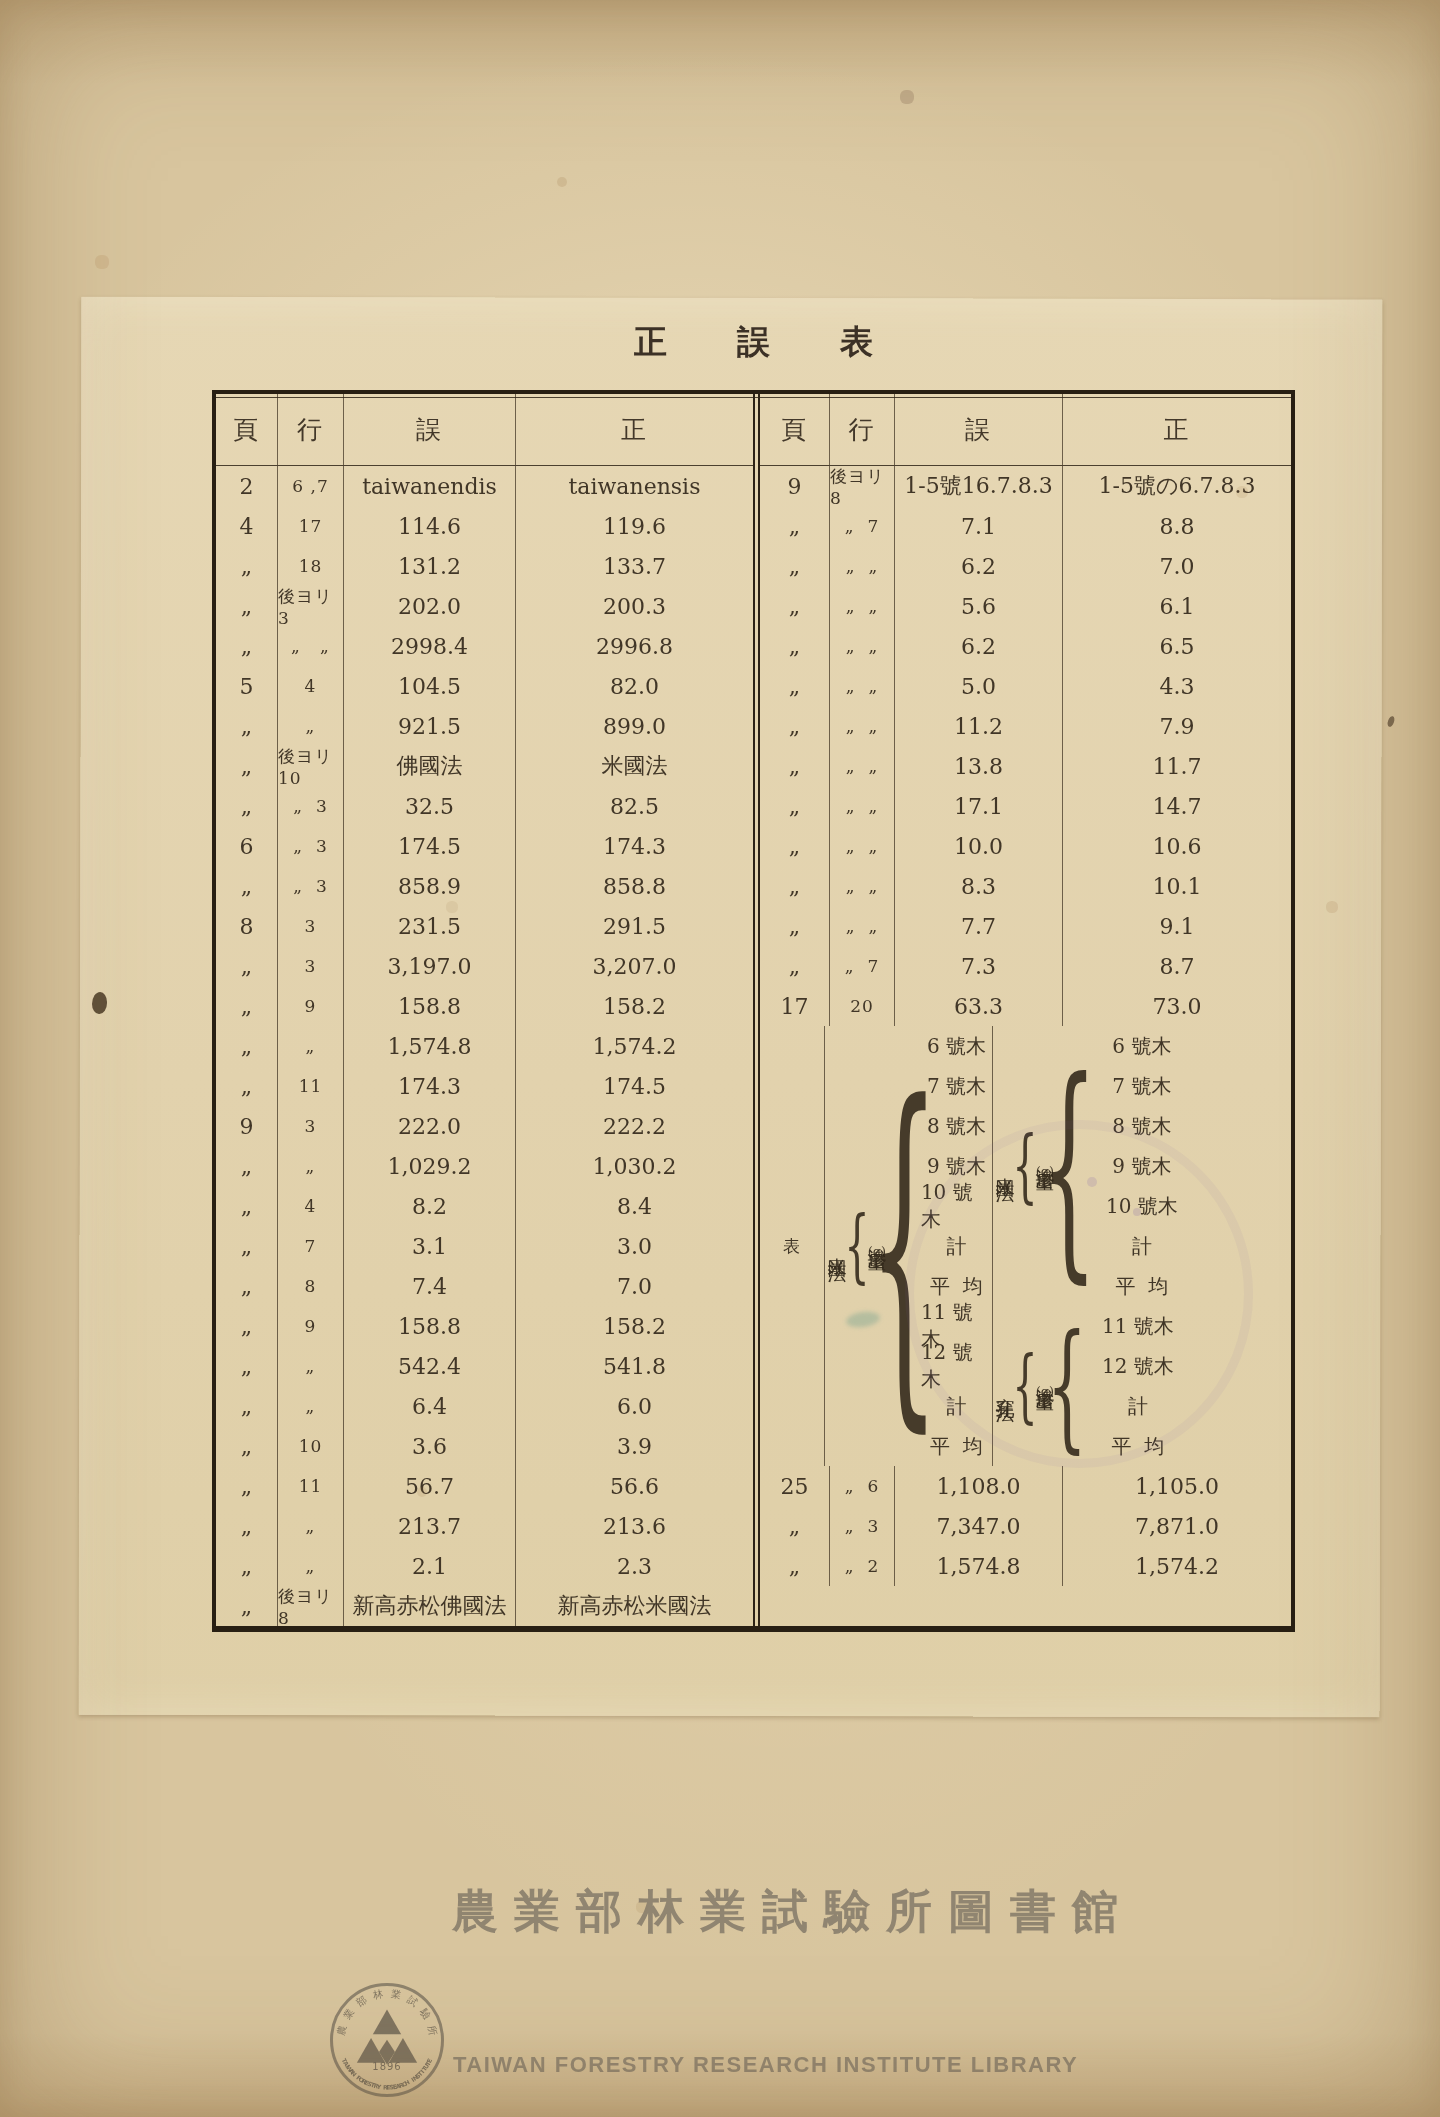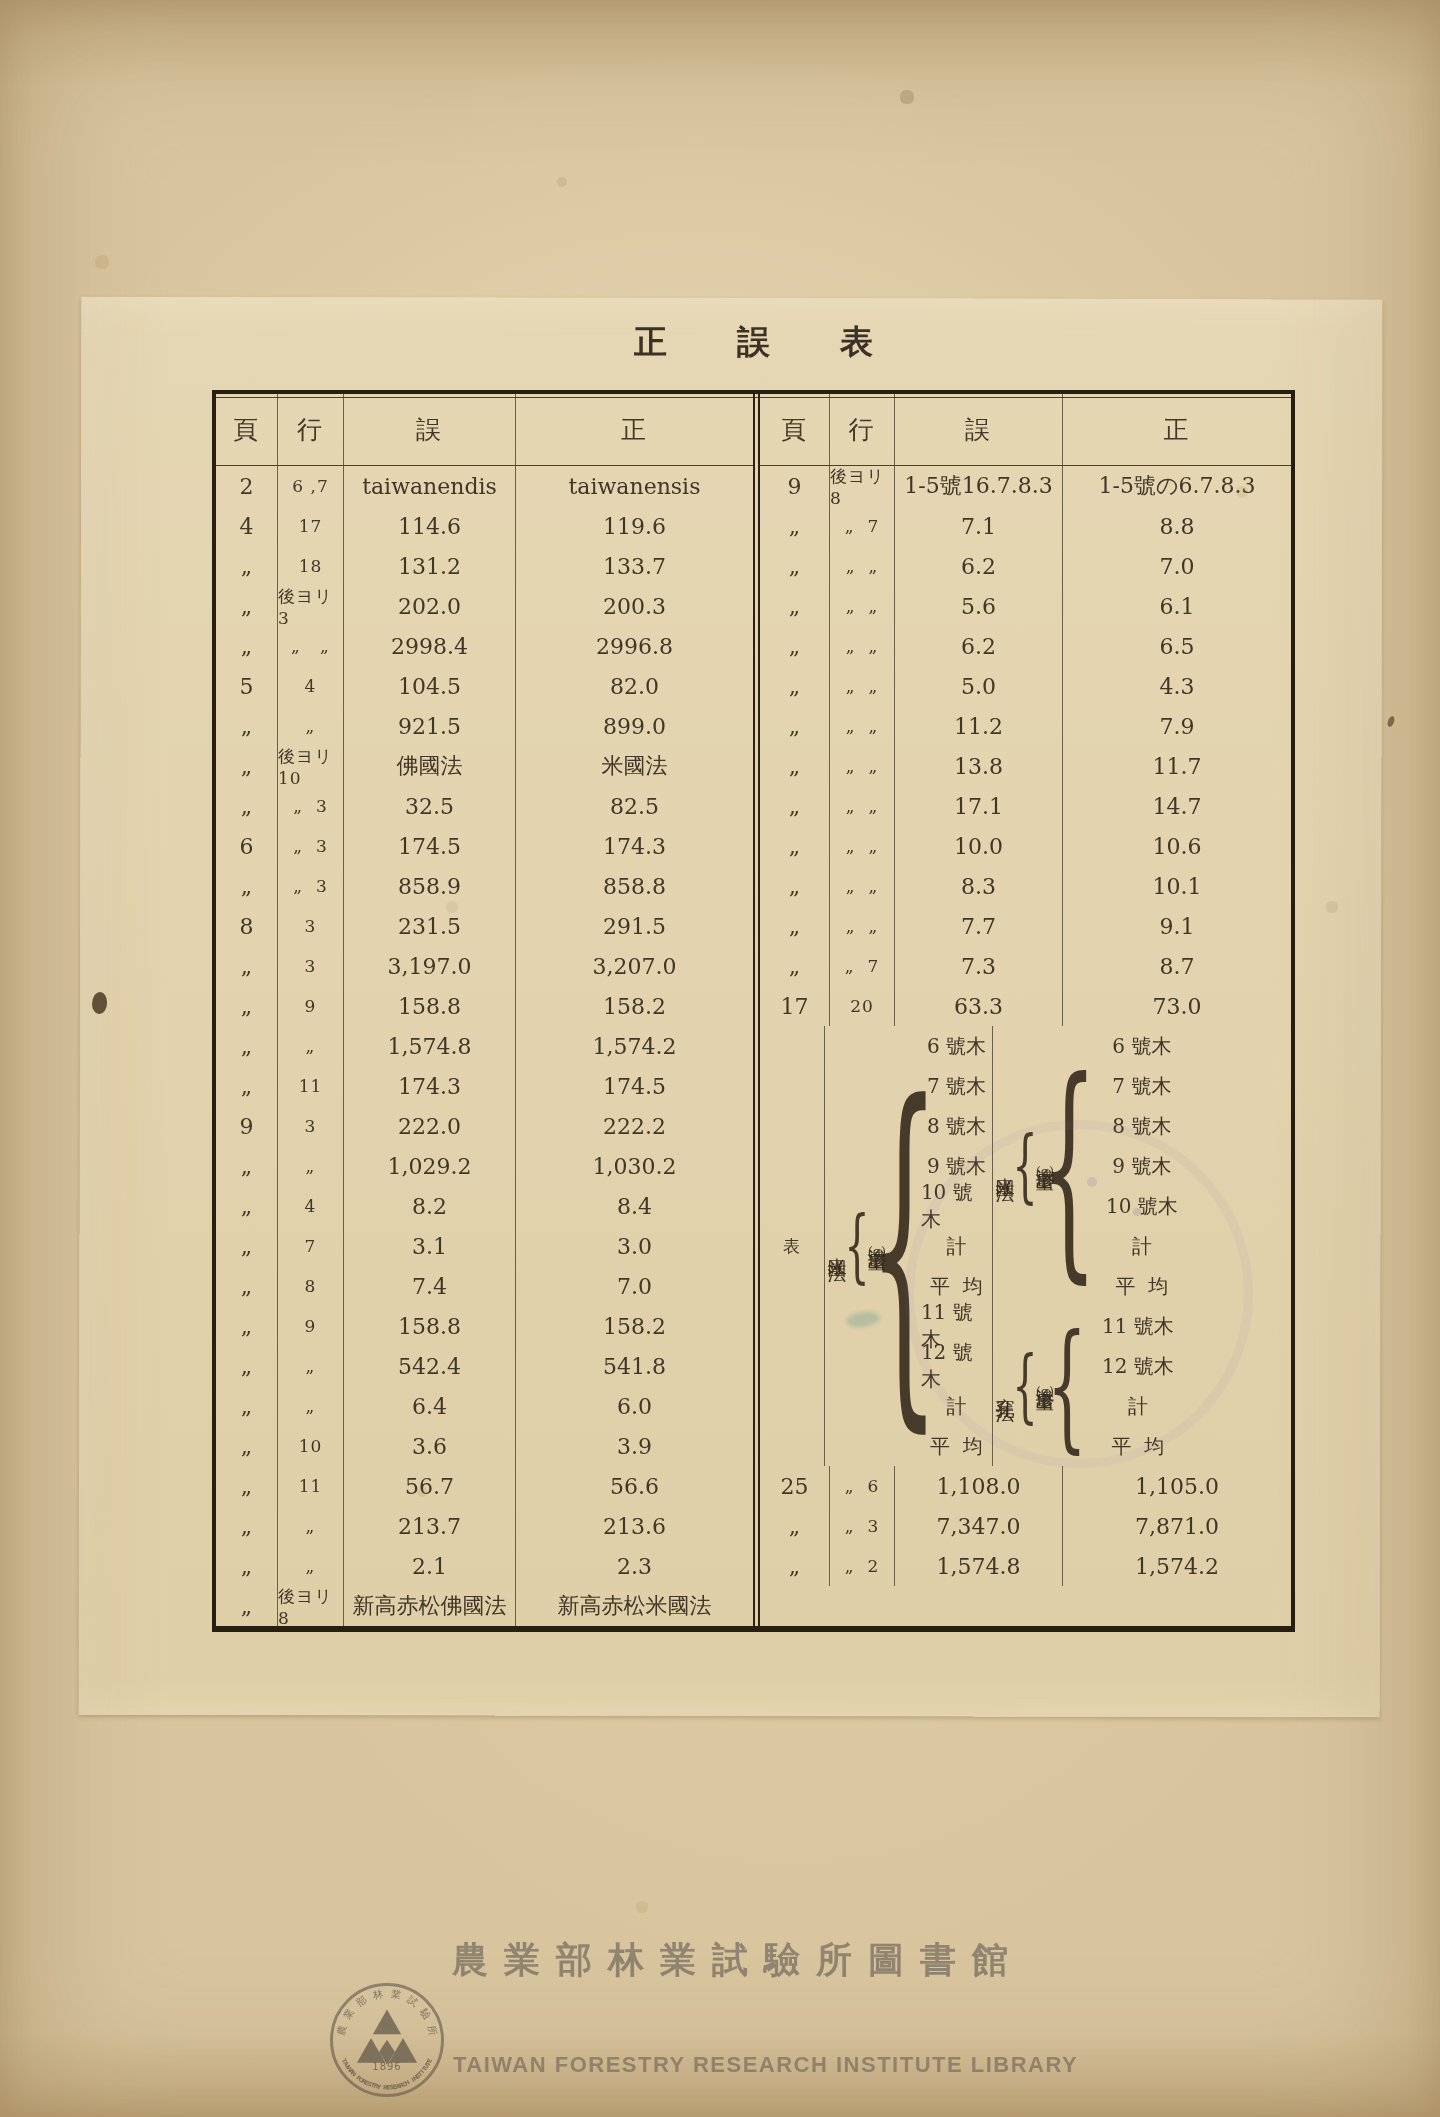--- a/index.html
+++ b/index.html
@@ -77,21 +77,21 @@
       420px 1490px 0 3px rgba(150,105,55,.12), 640px 1905px 0 4px rgba(150,105,55,.12),
       450px 905px 0 4px rgba(150,105,55,.10), 1240px 490px 0 4px rgba(150,105,55,.12);}
   
   .seal{position:absolute;left:330px;top:1983px;width:114px;height:114px;border-radius:50%;
     border:3px solid rgba(118,108,92,.75);box-sizing:border-box;}
   .seal span{position:absolute;left:50%;top:50%;font-family:"DejaVu Sans", sans-serif;color:rgba(112,102,86,.85);}
   .seal .zh{font-size:10px;} .seal .en{font-size:6px;font-weight:bold;}
   .seal-year{position:absolute;left:50%;top:74%;transform:translate(-50%,-50%);
     font-size:10px;letter-spacing:1px;color:rgba(112,102,86,.9);font-family:"DejaVu Sans", sans-serif;z-index:2;}
   .emblem{position:absolute;left:50%;top:47%;transform:translate(-50%,-50%);}
-  .lib-zh{position:absolute;left:452px;top:1936px;font-size:36px;letter-spacing:16px;font-weight:600;
+  .lib-zh{position:absolute;left:452px;top:1881px;font-size:46px;letter-spacing:16px;font-weight:600;
     color:rgba(138,127,109,.92);font-family:"DejaVu Sans", sans-serif;white-space:nowrap;}
   .lib-en{position:absolute;left:453px;top:2052px;font-size:22px;font-weight:bold;letter-spacing:1.5px;
     color:rgba(138,127,109,.88);font-family:"Liberation Sans", sans-serif;white-space:nowrap;}
 </style>
 </head>
 <body>
 
 <div class="slip"></div>
 
 <div class="etitle">正誤表</div>

